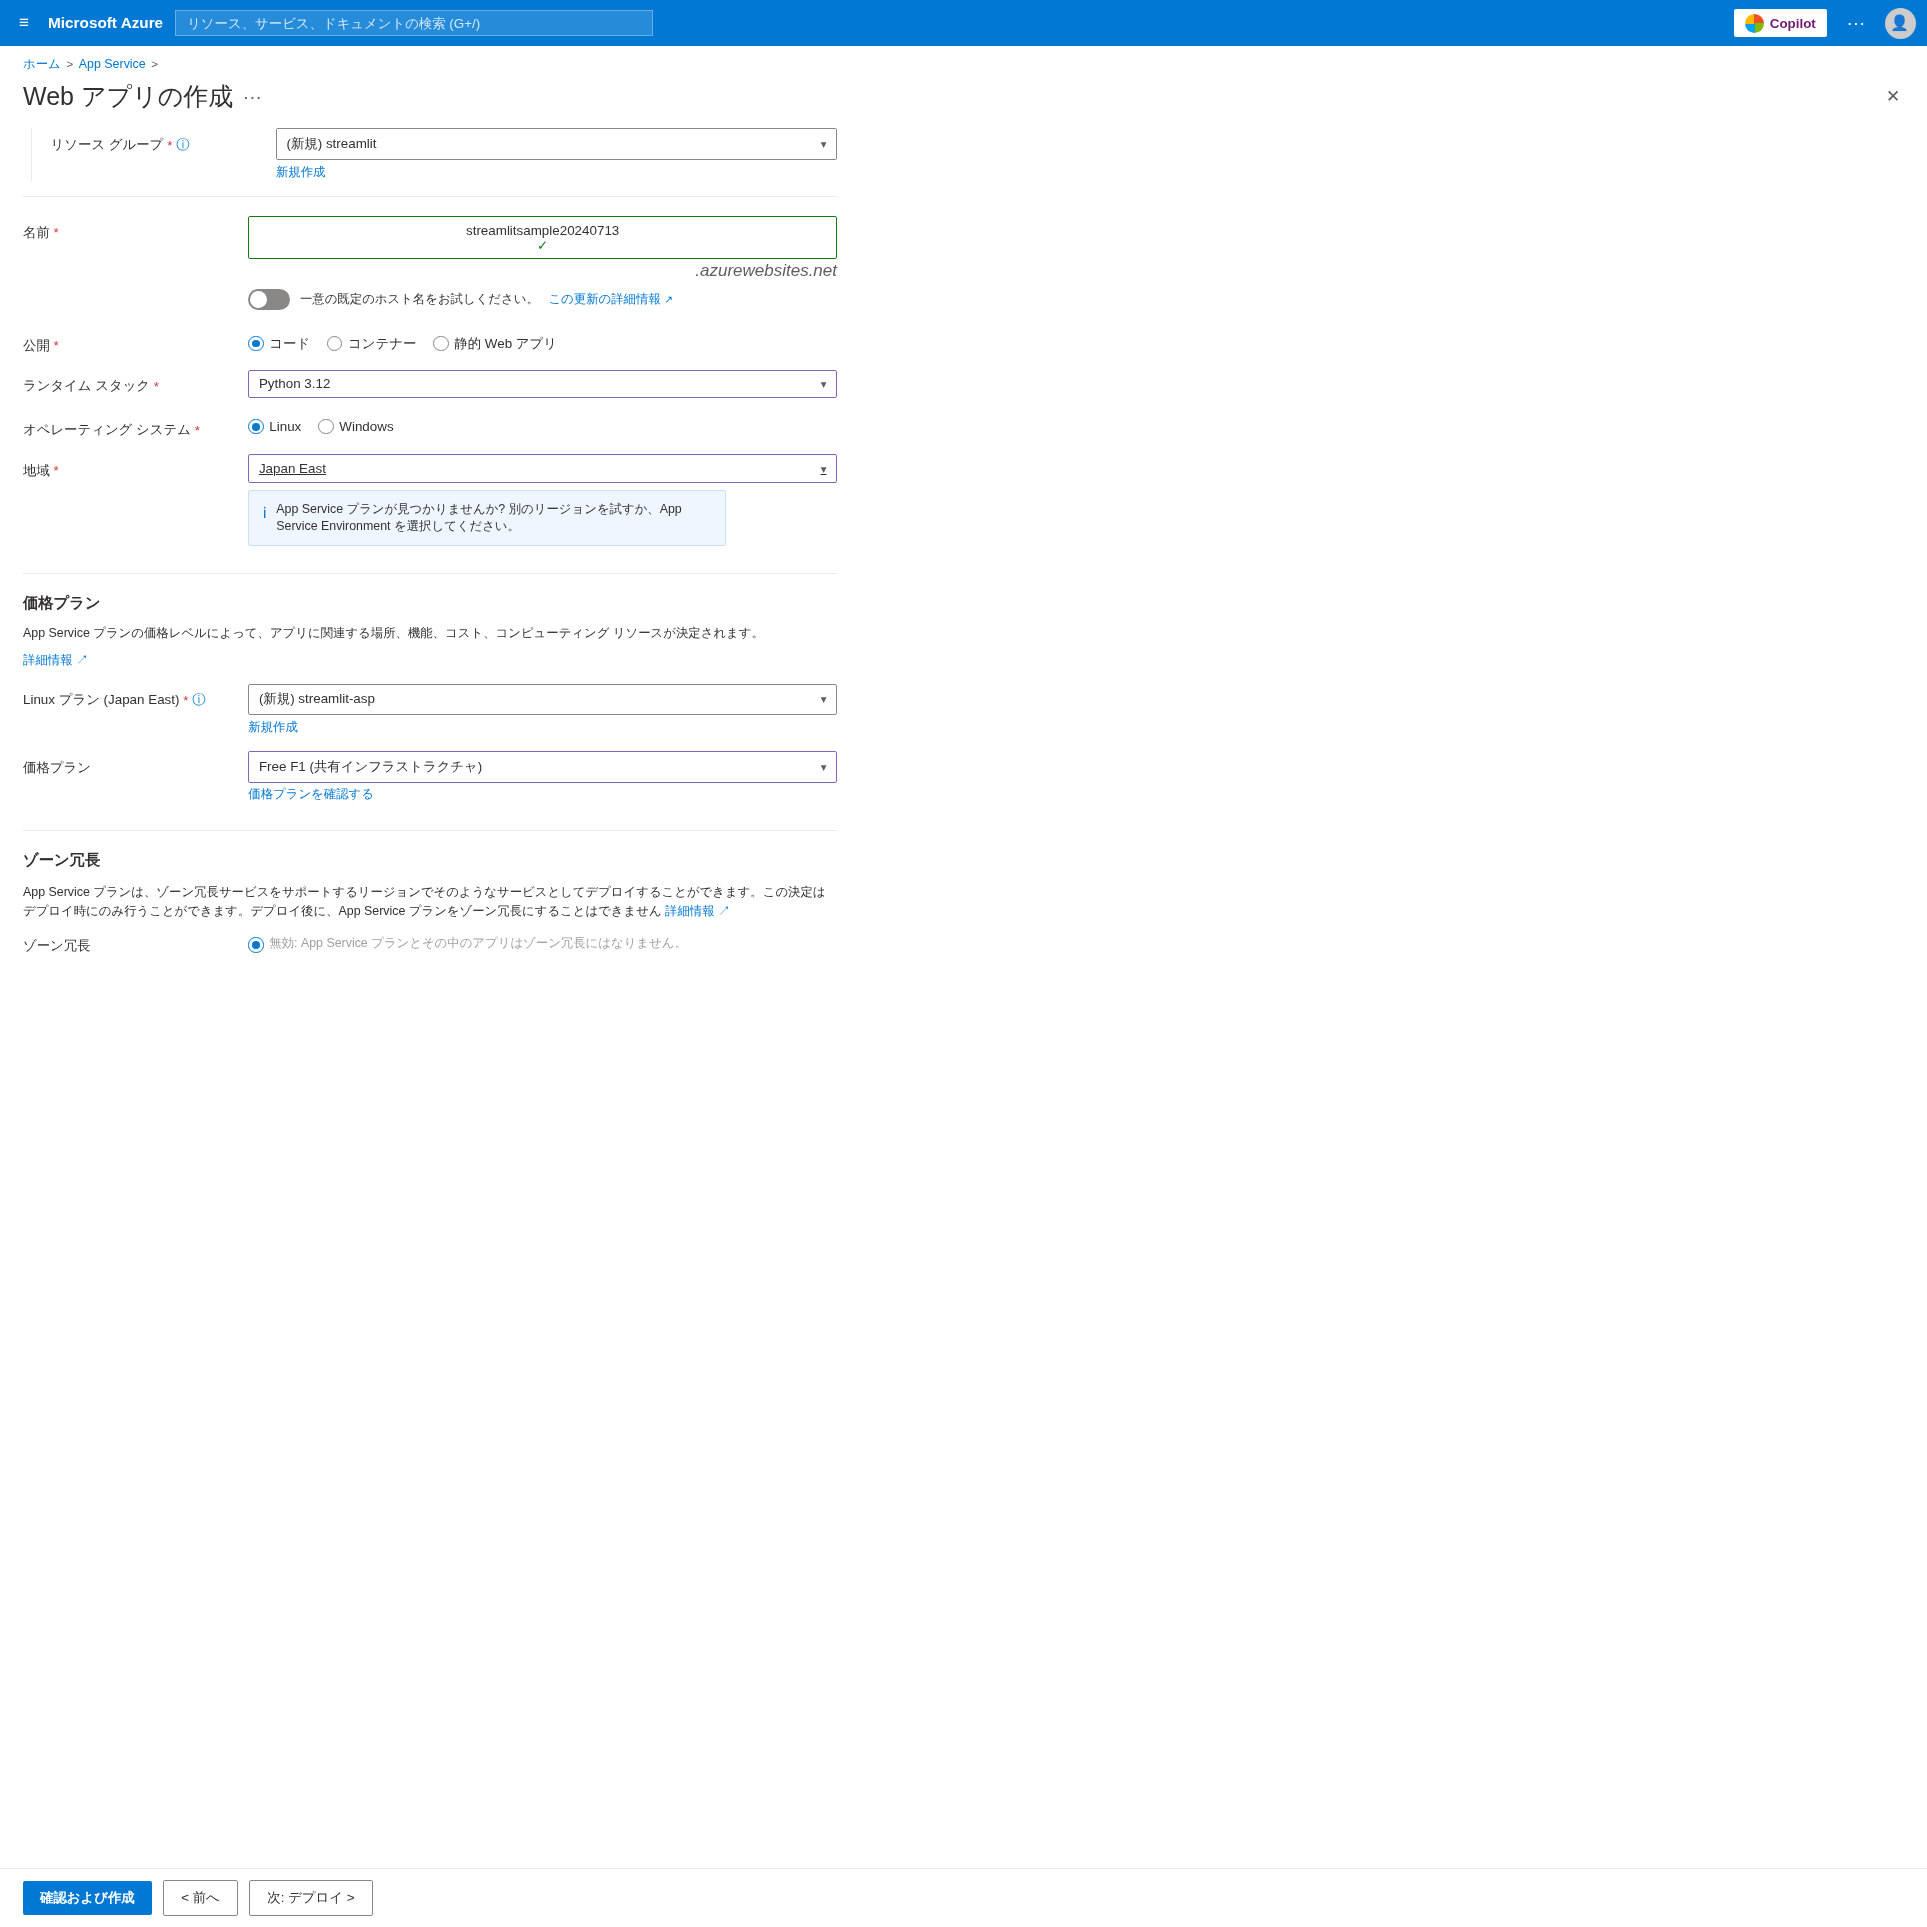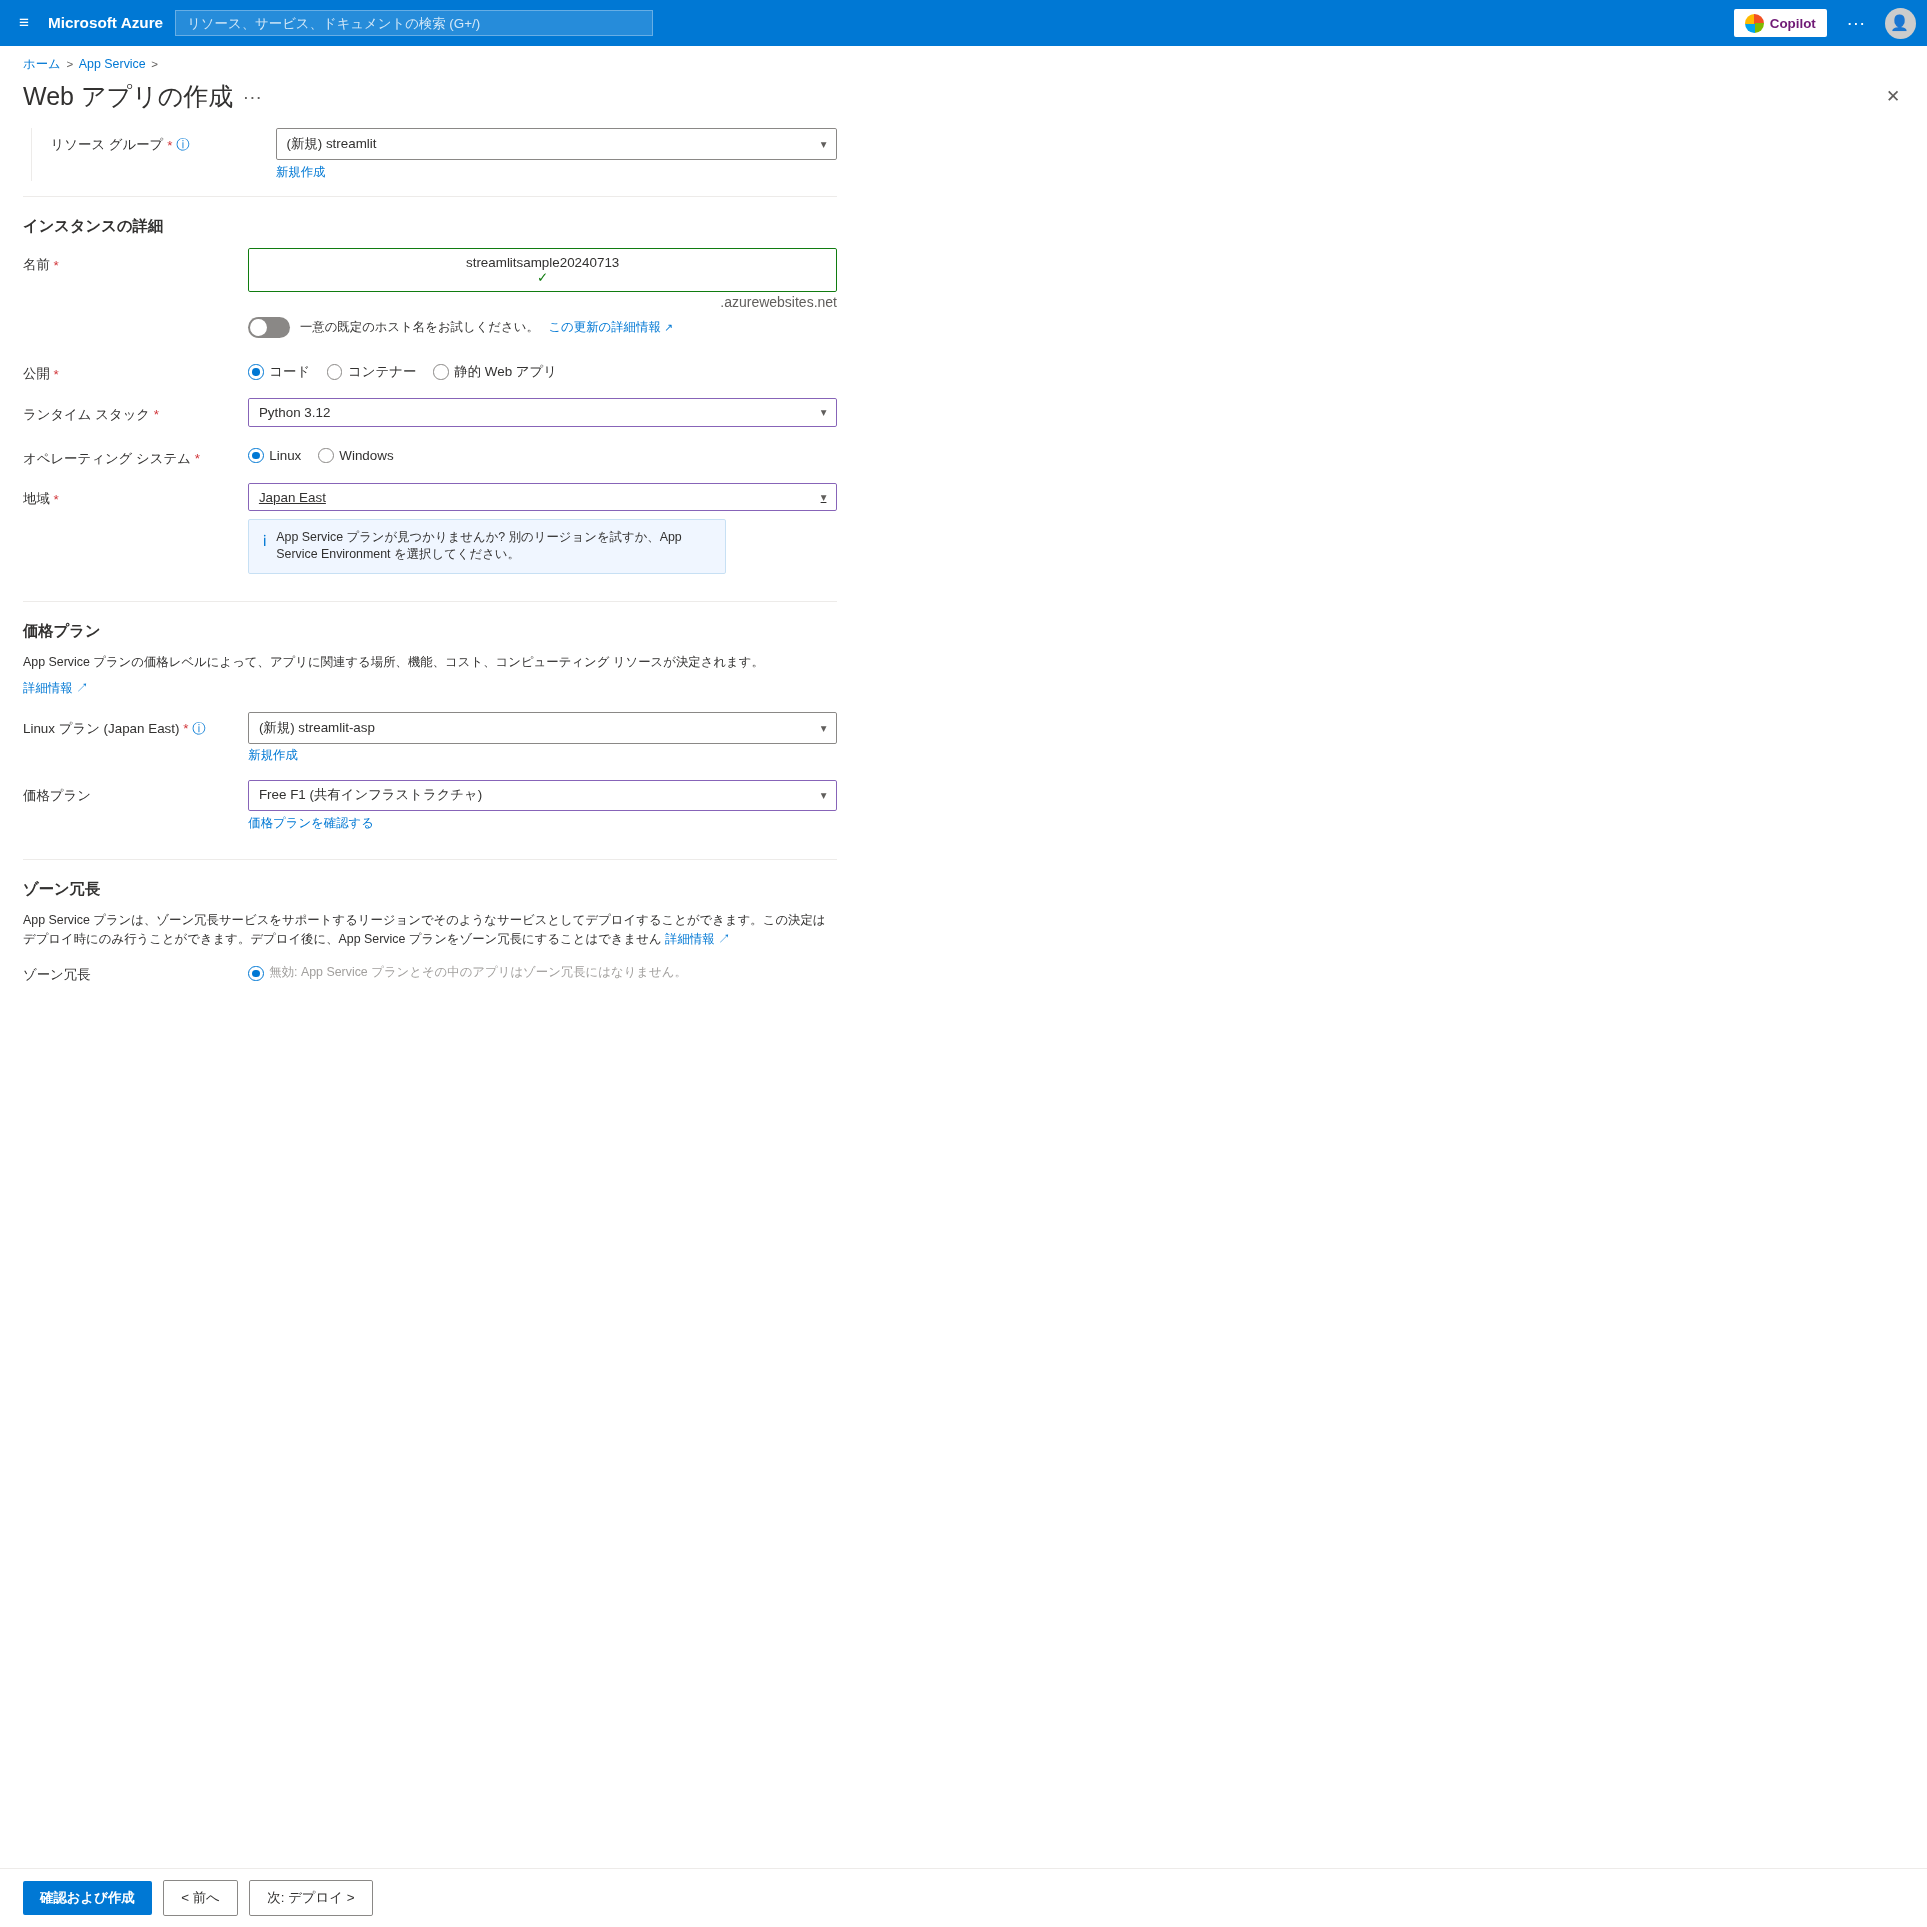--- a/index.html
+++ b/index.html
@@ -207,23 +207,24 @@
       font-size: 12.4px;
       text-decoration: none;
       cursor: pointer;
       display: inline-block;
       margin-top: 3.8px;
     }
 
     
     .domain-suffix {
       text-align: right;
-      font-size: 14px;
+      font-size: 17px;
       color: #605e5c;
       margin-top: 1.9px;
+      font-style: italic;
     }
 
     
     .toggle-row {
       display: flex;
       align-items: center;
       gap: 9.6px;
       margin-top: 7.6px;
       margin-bottom: 3.8px;
     }
@@ -441,21 +442,20 @@
             <span class="dropdown-arrow">▾</span>
           </div>
           <a class="small-link">新規作成</a>
         </div>
       </div>
     </div>
 
     <hr class="form-section-divider">
 
     <div class="form-section">
-      <div class="section-title">インスタンスの詳細</div>
 
       <div class="form-row">
         <div class="form-label">
           <span>名前</span>
           <span class="required">*</span>
         </div>
         <div class="form-control-area">
           <div class="text-input valid">
             <span>streamlitsample20240713</span>
             <span class="input-checkmark">✓</span>

